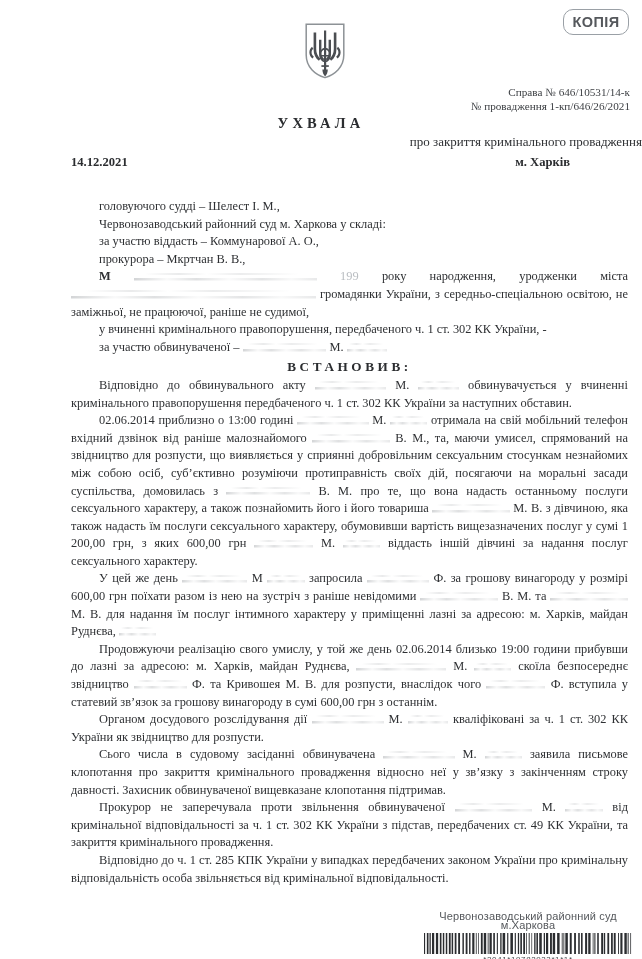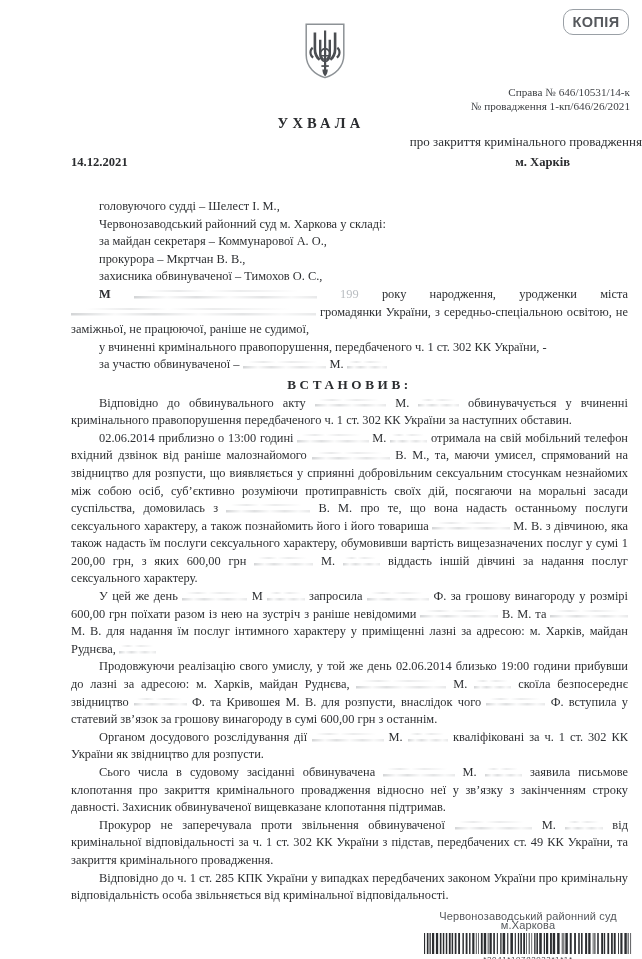--- a/index.html
+++ b/index.html
@@ -233,23 +233,22 @@
 
   <div class="meta-row">
     <div class="meta-date">14.12.2021</div>
     <div class="meta-place">м. Харків</div>
   </div>
 
   <div class="body-text">
 
     <p class="indent nojust">головуючого судді – Шелест І. М.,</p>
     <p class="indent nojust">Червонозаводський районний суд м. Харкова у складі:</p>
-    <p class="indent nojust">за майдан секретаря – Коммунарової А. О.,</p>
+    <p class="indent nojust">за участю віддасть – Коммунарової А. О.,</p>
     <p class="indent nojust">прокурора – Мкртчан В. В.,</p>
-    <p class="indent nojust">захисника обвинуваченої – Тимохов О. С.,</p>
 
 
     <p class="indent">
       <b>М</b>
       <span class="redact">&nbsp;&nbsp;&nbsp;&nbsp;&nbsp;&nbsp;&nbsp;&nbsp;&nbsp;&nbsp;&nbsp;&nbsp;&nbsp;&nbsp;&nbsp;&nbsp;&nbsp;&nbsp;&nbsp;&nbsp;&nbsp;&nbsp;&nbsp;&nbsp;&nbsp;&nbsp;&nbsp;&nbsp;&nbsp;&nbsp;&nbsp;&nbsp;&nbsp;&nbsp;&nbsp;&nbsp;&nbsp;&nbsp;&nbsp;&nbsp;&nbsp;&nbsp;&nbsp;&nbsp;&nbsp;&nbsp;&nbsp;&nbsp;&nbsp;&nbsp;</span>
       <span class="faint">199</span>
       <span>року народження, уродженки міста</span>
       <span class="redact">&nbsp;&nbsp;&nbsp;&nbsp;&nbsp;&nbsp;&nbsp;&nbsp;&nbsp;&nbsp;&nbsp;&nbsp;&nbsp;&nbsp;&nbsp;&nbsp;&nbsp;&nbsp;&nbsp;&nbsp;&nbsp;&nbsp;&nbsp;&nbsp;&nbsp;&nbsp;&nbsp;&nbsp;&nbsp;&nbsp;&nbsp;&nbsp;&nbsp;&nbsp;&nbsp;&nbsp;&nbsp;&nbsp;&nbsp;&nbsp;&nbsp;&nbsp;&nbsp;&nbsp;&nbsp;&nbsp;&nbsp;&nbsp;&nbsp;&nbsp;&nbsp;&nbsp;&nbsp;&nbsp;&nbsp;&nbsp;&nbsp;&nbsp;&nbsp;&nbsp;&nbsp;&nbsp;&nbsp;&nbsp;&nbsp;&nbsp;&nbsp;&nbsp;&nbsp;&nbsp;</span>
       <span>громадянки України, з середньо-спеціальною освітою, не заміжньої, не працюючої, раніше не судимої,</span>
     </p>

